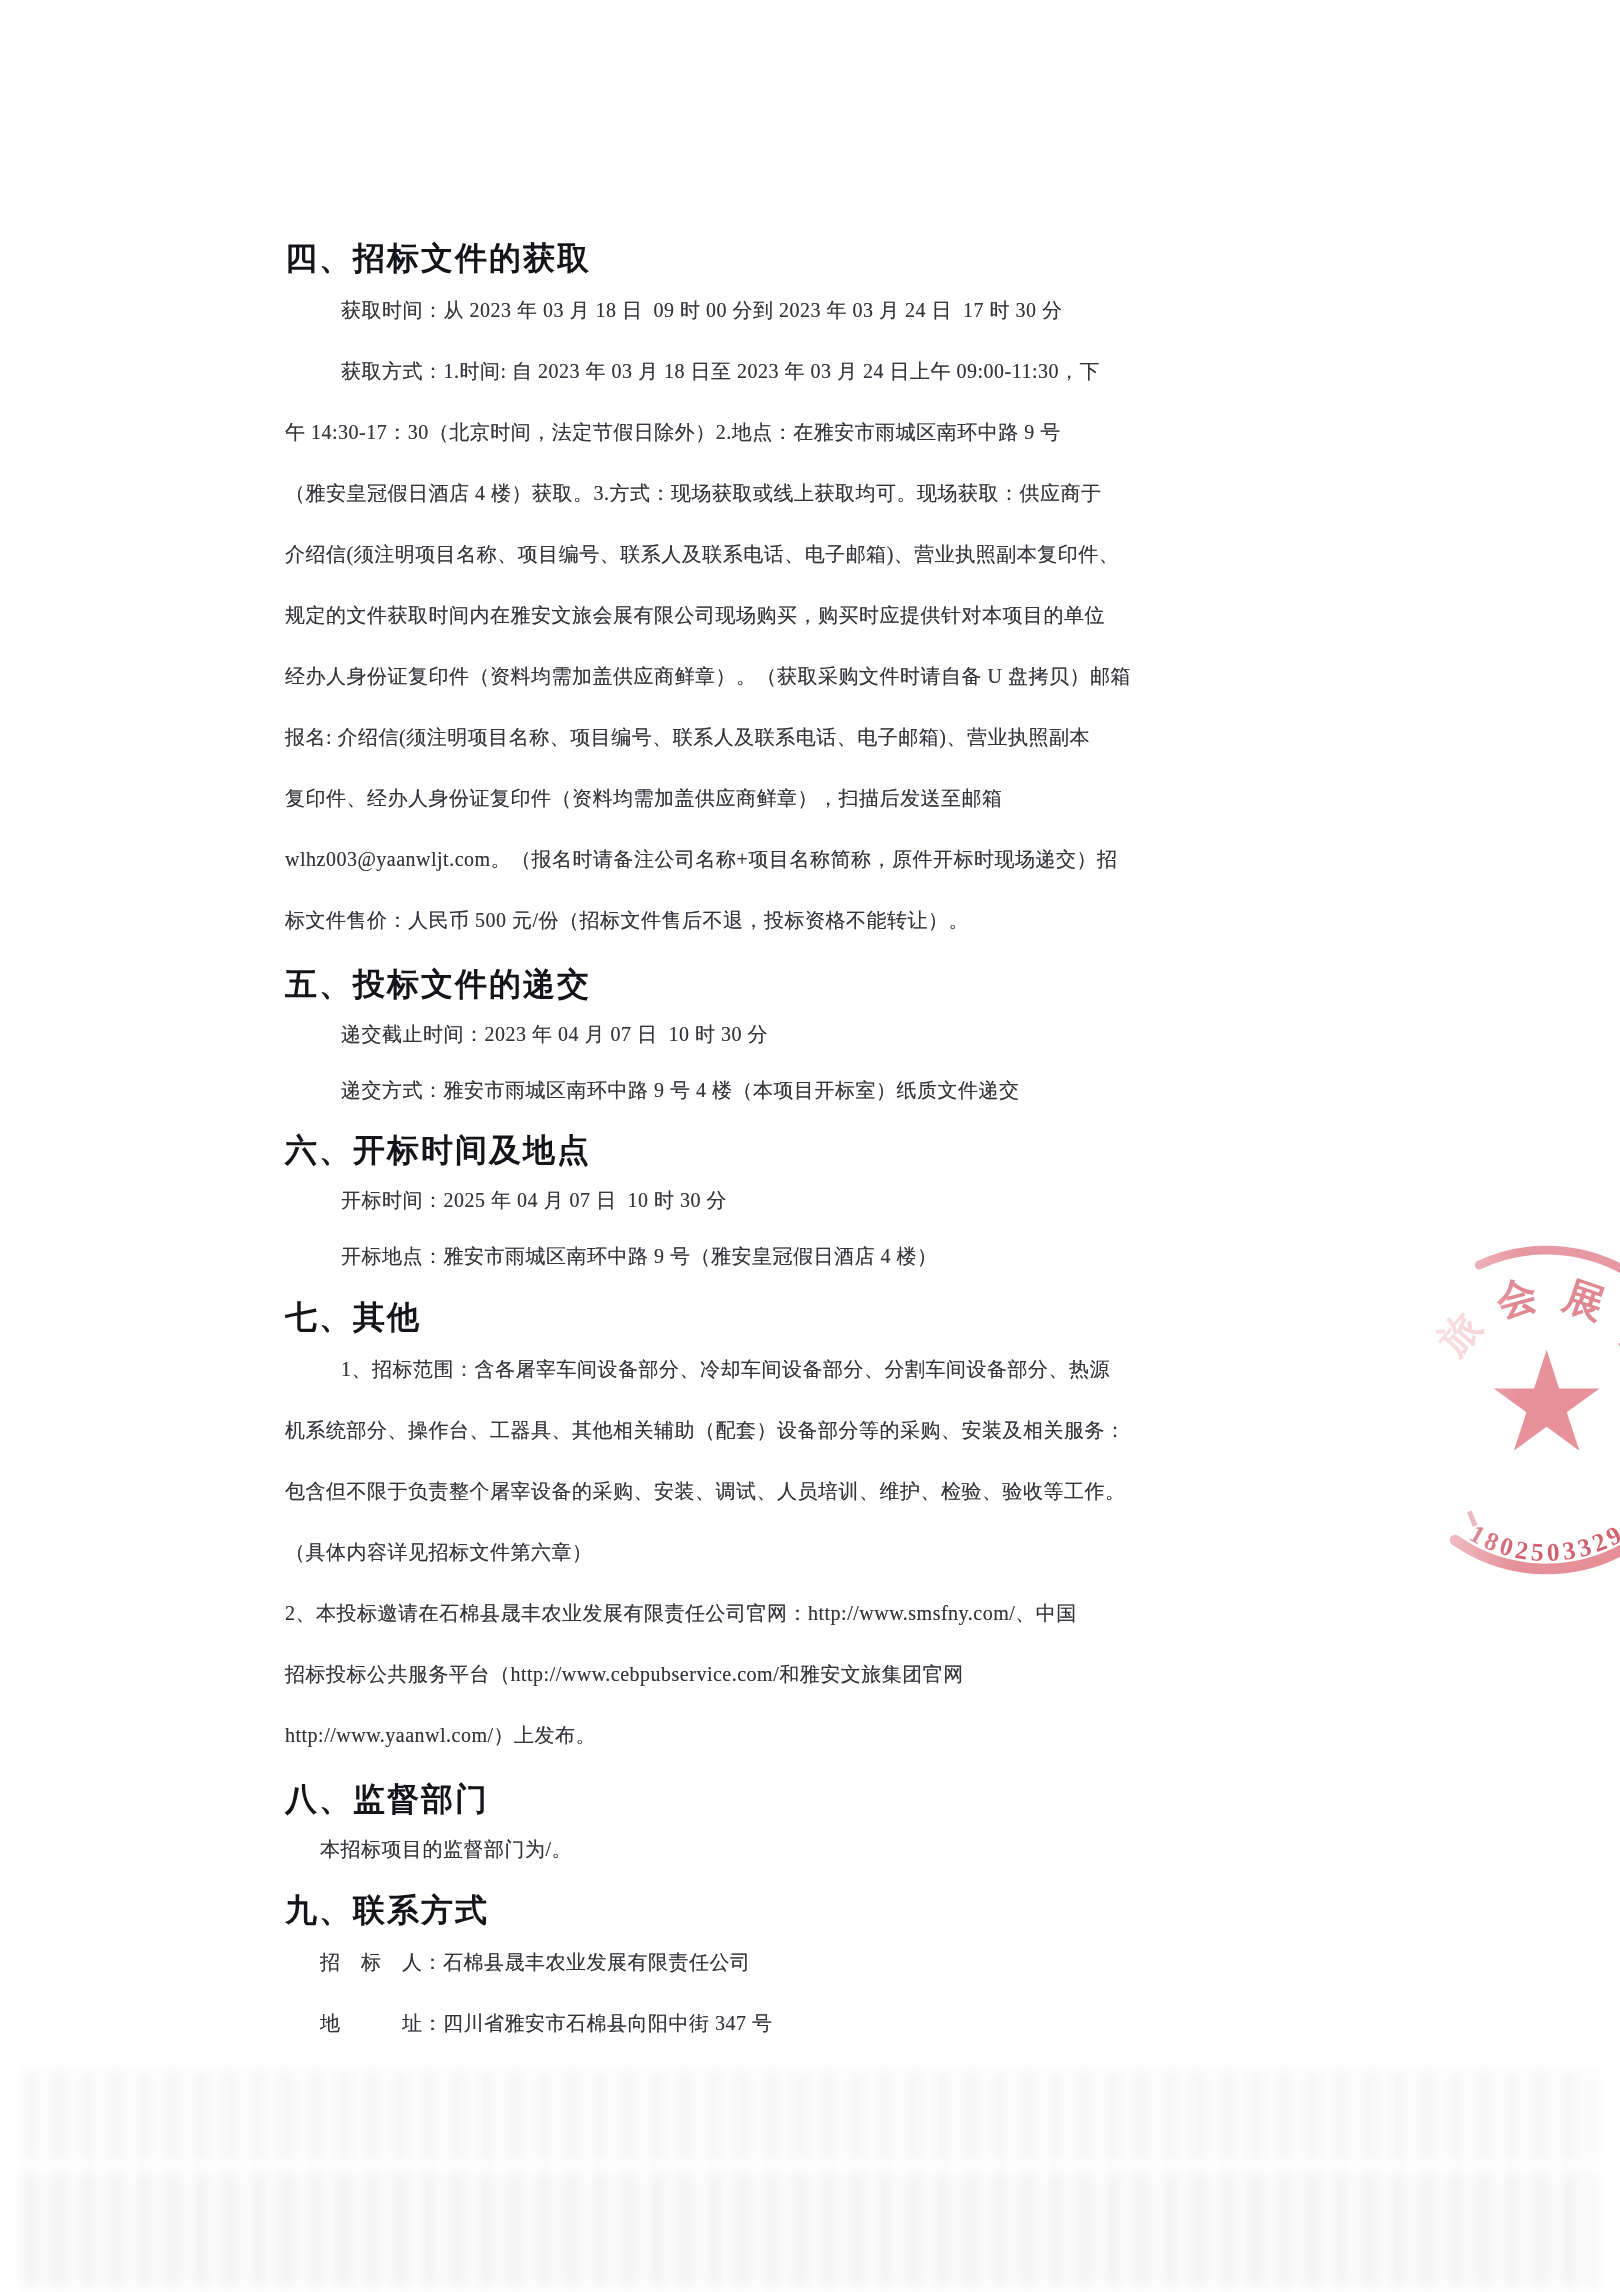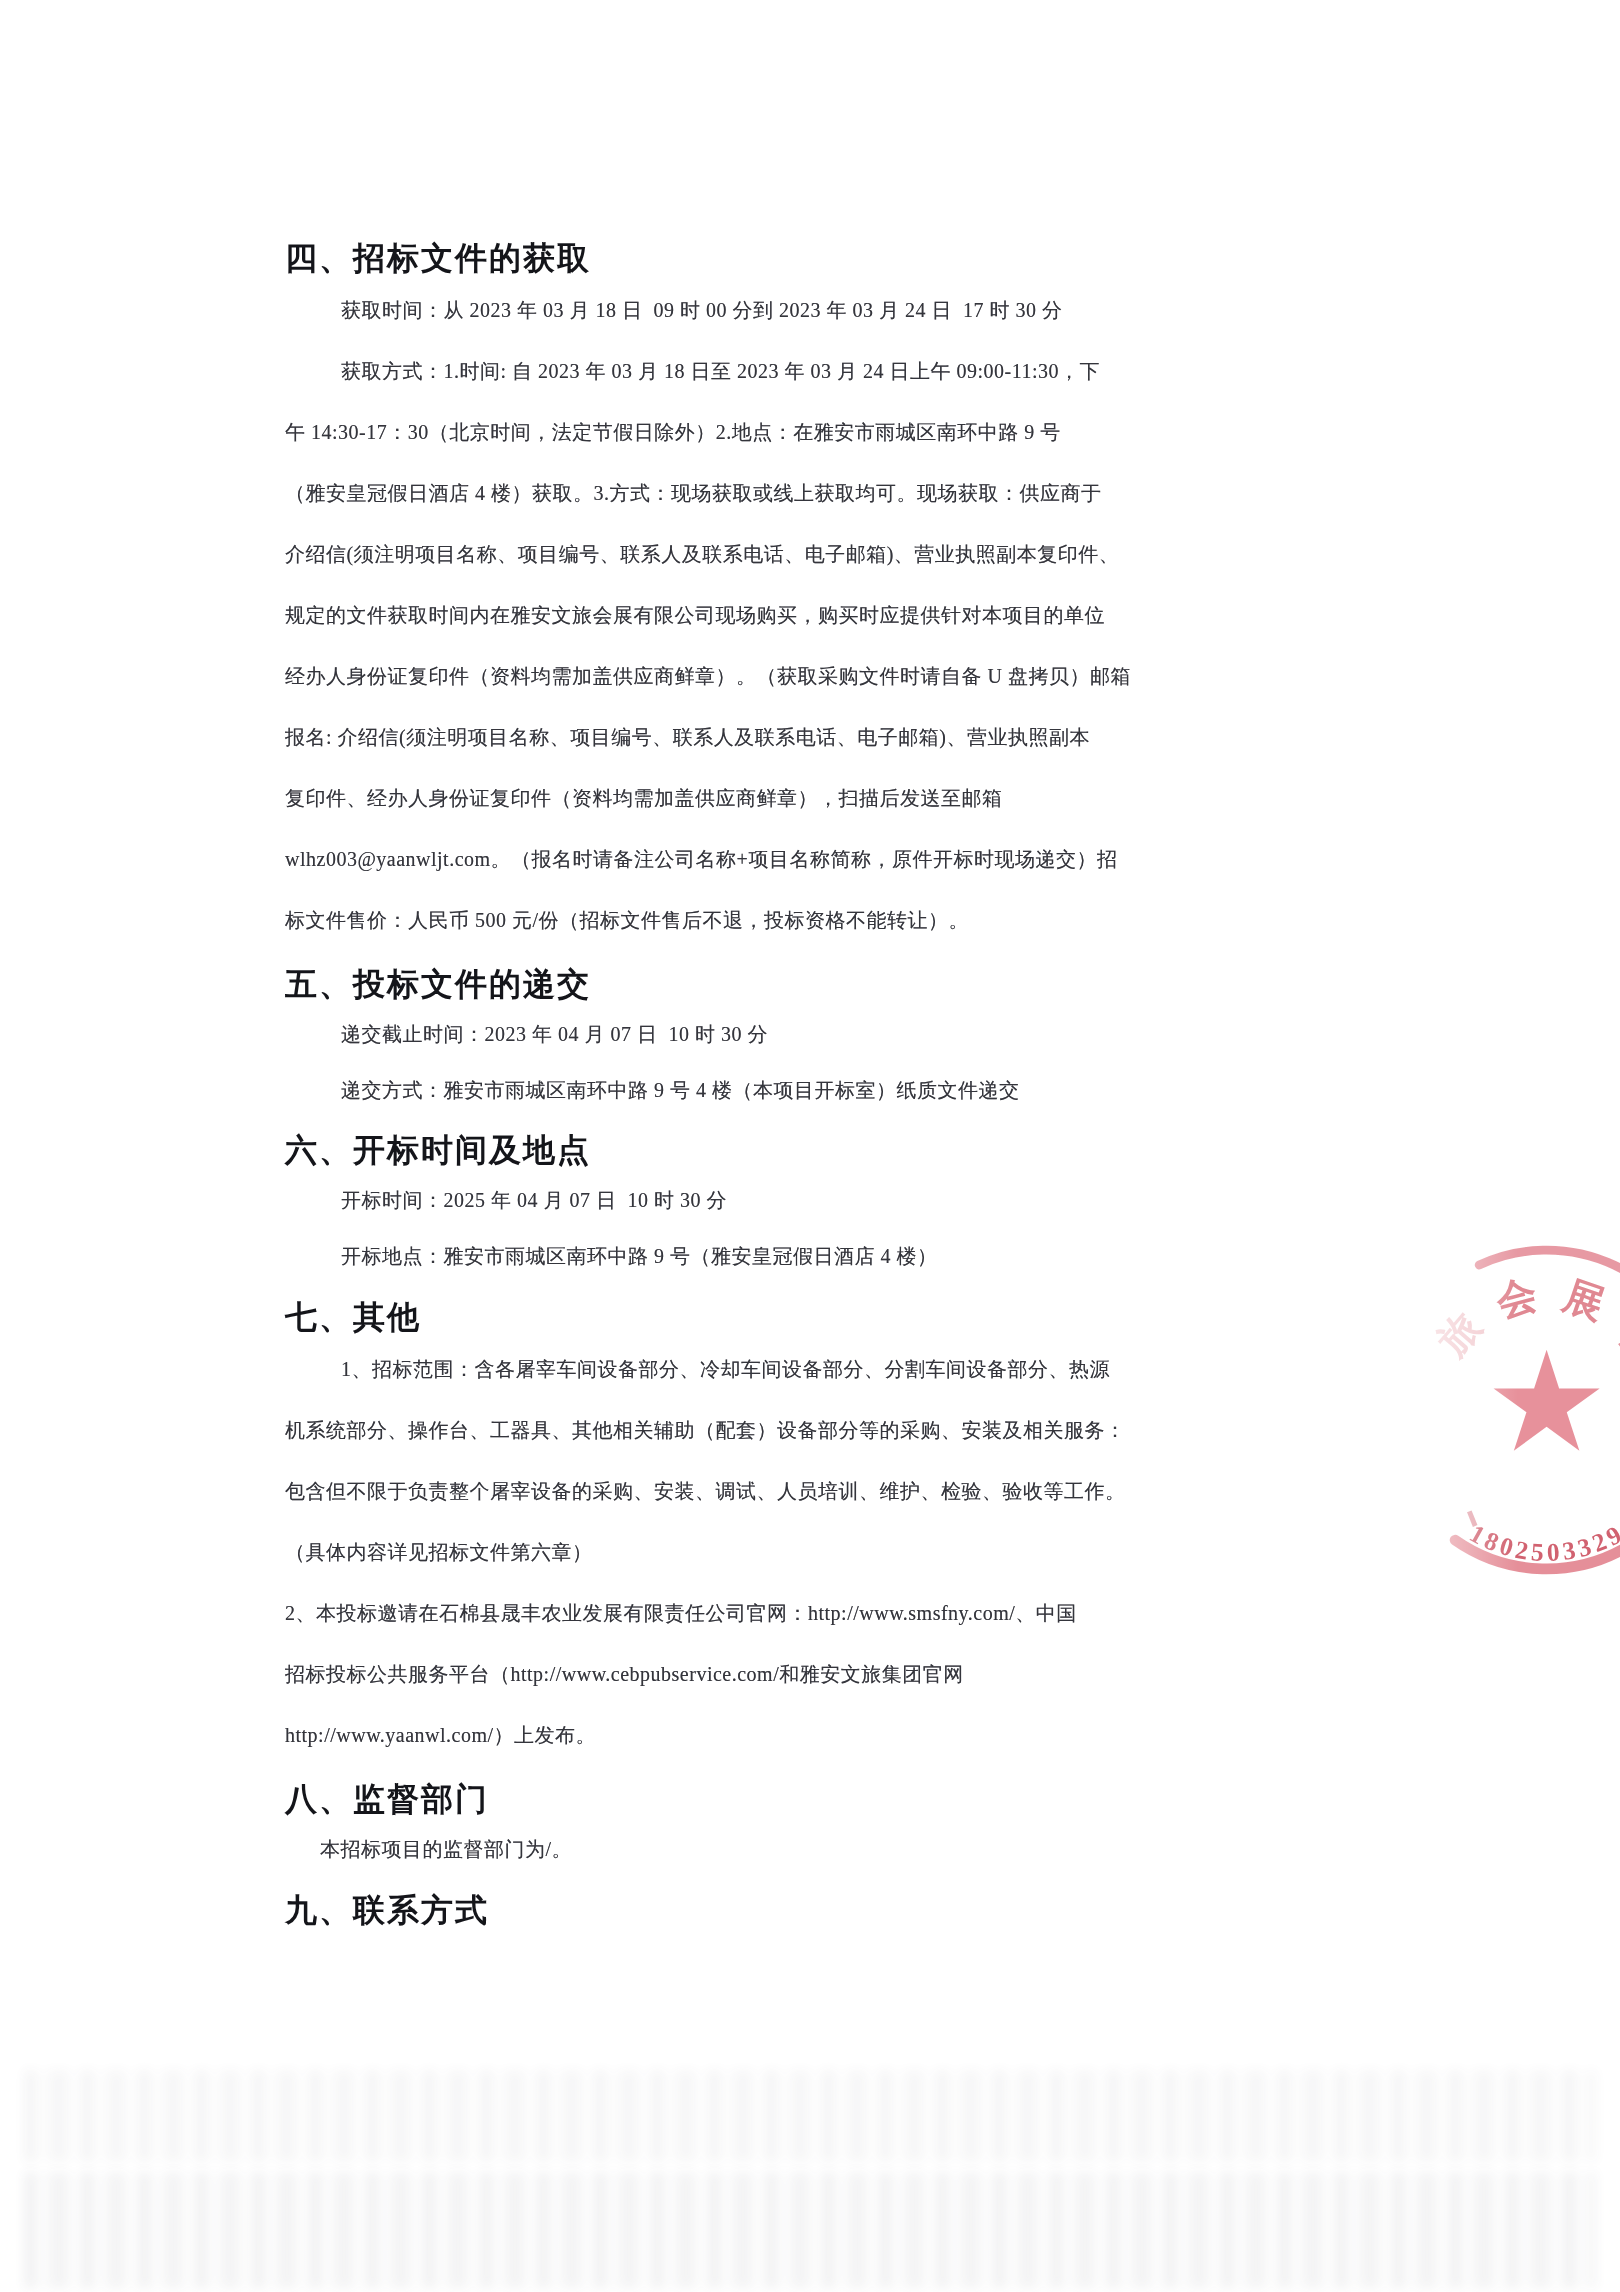--- a/index.html
+++ b/index.html
@@ -107,20 +107,24 @@
         <div class="line">（具体内容详见招标文件第六章）</div>
         <div class="line">2、本投标邀请在石棉县晟丰农业发展有限责任公司官网：http://www.smsfny.com/、中国</div>
         <div class="line">招标投标公共服务平台（http://www.cebpubservice.com/和雅安文旅集团官网</div>
         <div class="line">http://www.yaanwl.com/）上发布。</div>
       </div>
       <div class="sec-heading">八、监督部门</div>
       <div class="lh-narrow">
         <div class="line ind1">本招标项目的监督部门为/。</div>
       </div>
       <div class="sec-heading">九、联系方式</div>
+      <div class="lh-wide">
+        <div class="line ind1">招　标　人：石棉县晟丰农业发展有限责任公司</div>
+        <div class="line ind1">地　　　址：四川省雅安市石棉县向阳中街 347 号</div>
+      </div>
     </div>
 
   <div class="stamp-wrap">
     <svg class="stamp-svg" width="274" height="421" viewBox="1373 1225 280 430" xmlns="http://www.w3.org/2000/svg">
 
       <path class="stamp-arc" d="M 1509.1 1290.3 A 163 163 0 0 1 1735.4 1395.8" stroke-width="9" opacity="0.72"></path>
 
       <path class="stamp-arc" d="M 1484.5 1571.5 A 163 163 0 0 0 1664.0 1576.2" stroke-width="11" opacity="0.80"></path>
 
       <polygon class="stamp-star" points="1578,1377 1590.8,1416.4 1632.2,1416.4 1598.6,1440.7 1611.5,1480.1 1578,1455.7 1544.5,1480.1 1557.4,1440.7 1523.8,1416.4 1565.2,1416.4"></polygon>

